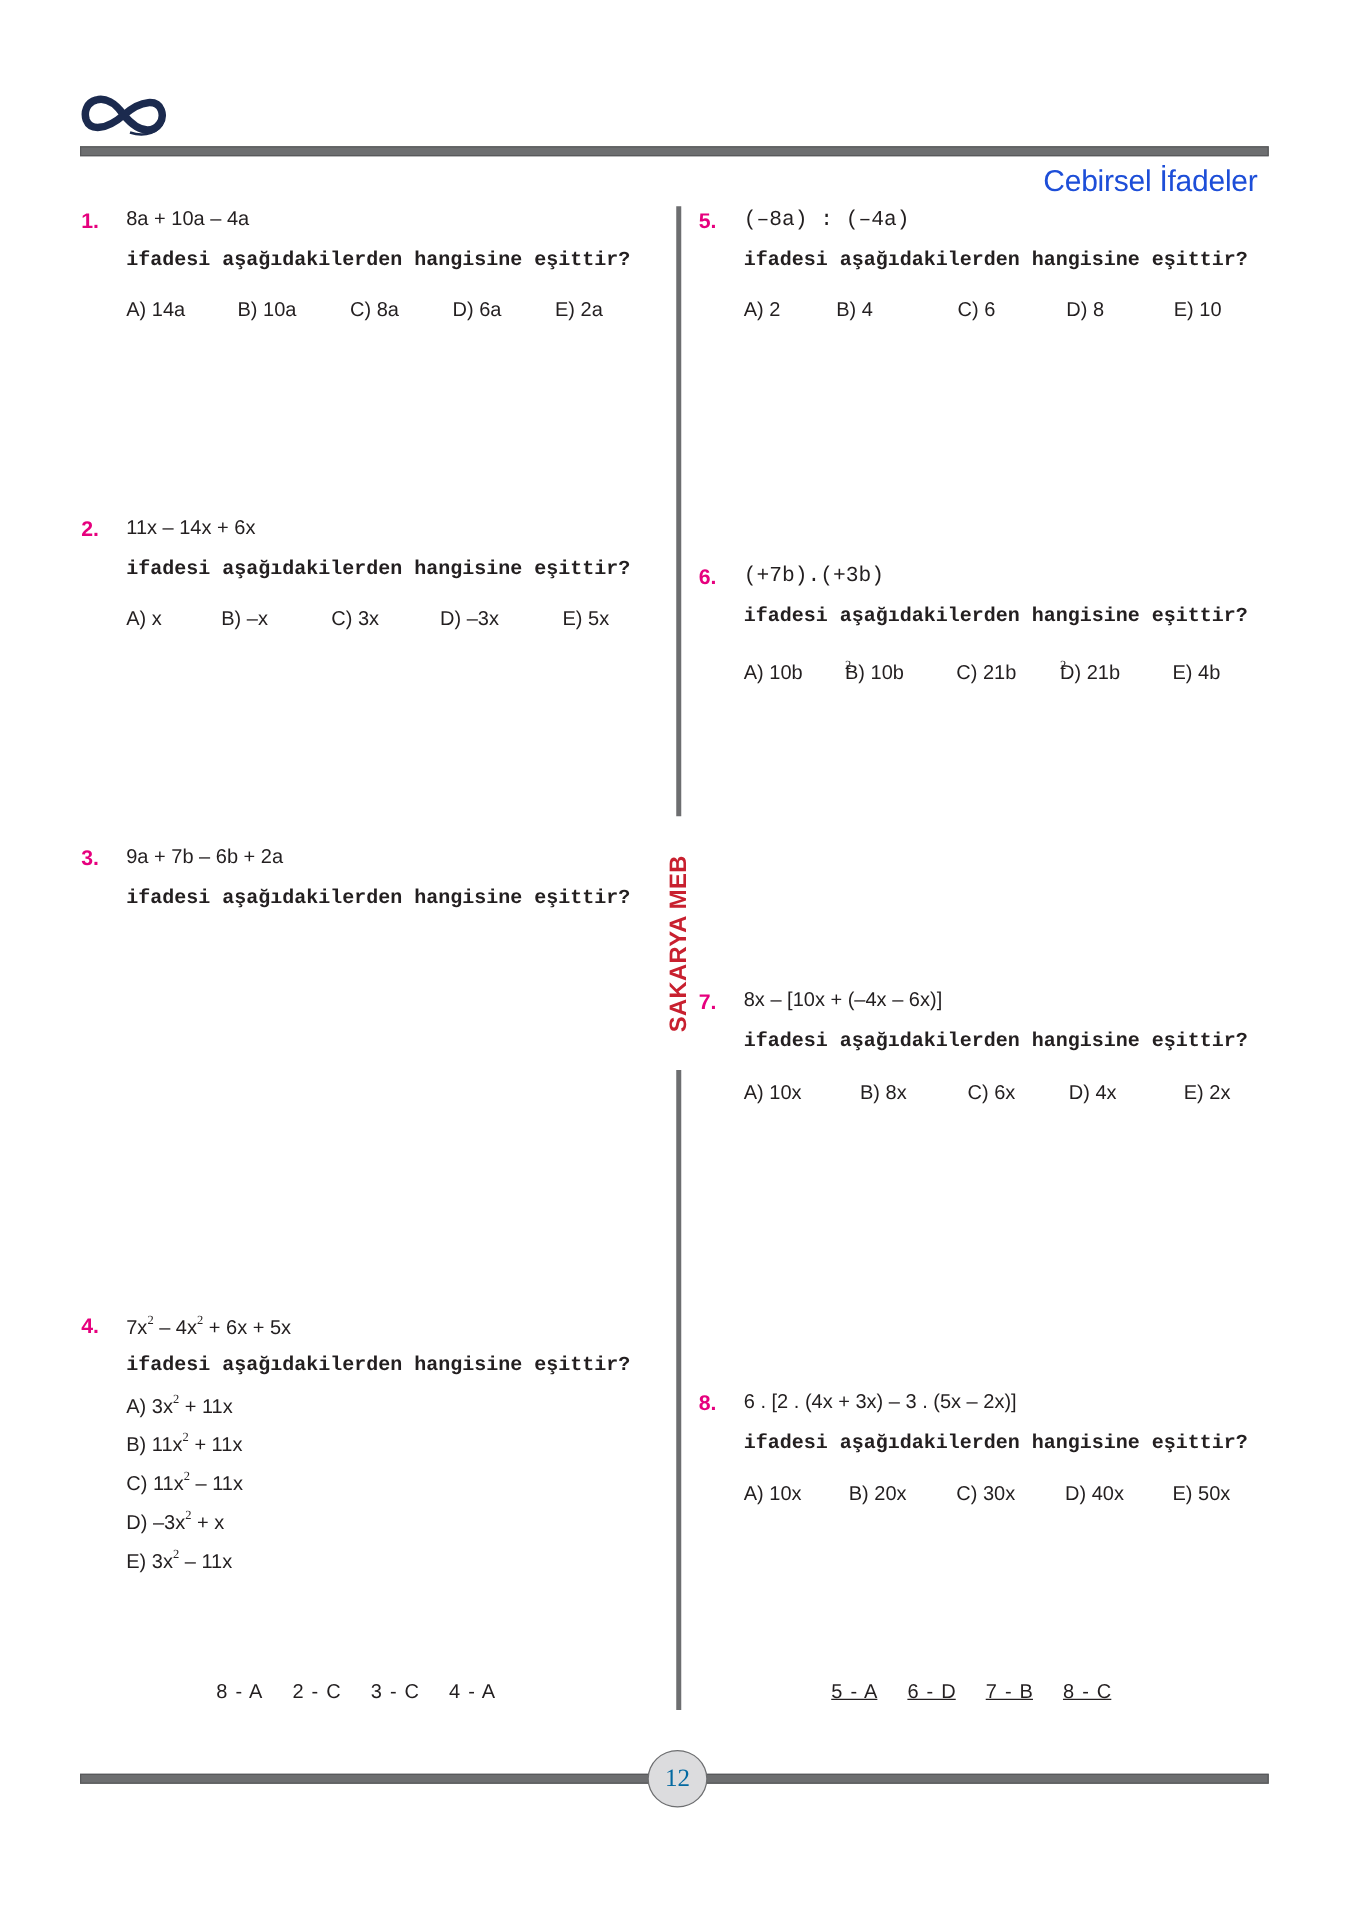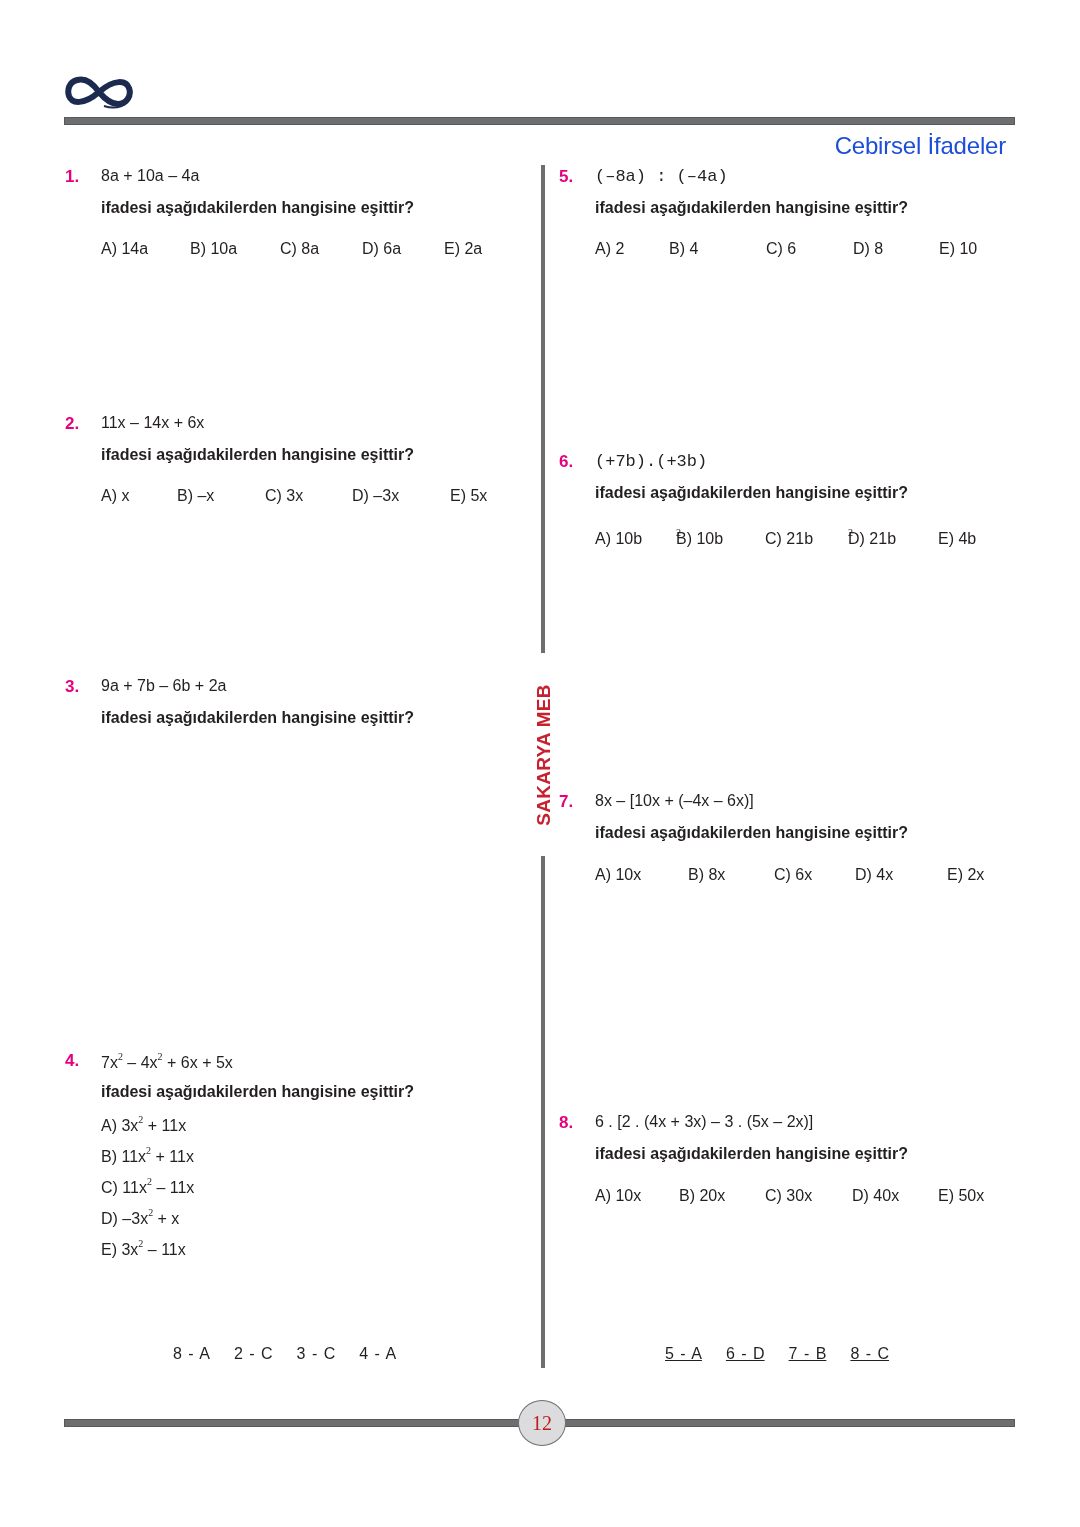--- a/index.html
+++ b/index.html
@@ -8,30 +8,30 @@
   .logo{left:64px;top:72px;width:70px;height:40px;}
   .title{right:74px;top:88px;font-size:24px;font-weight:normal;color:#1d4ed8;letter-spacing:-0.2px;margin-top:44px;}
   .topbar{left:64px;top:117px;width:951px;height:8px;background:#6d6e70;border:1px solid #58595b;box-sizing:border-box;}
   .vline{left:541px;width:4px;background:#6d6e70;}
   .brand{left:530px;top:680px;width:28px;height:150px;}
   .brand span{position:absolute;left:50%;top:50%;transform:translate(-50%,-50%) rotate(-90deg);white-space:nowrap;font-weight:bold;font-size:19px;color:#c8202f;letter-spacing:0.3px;}
   .q{position:absolute;}
   .qnum{position:absolute;left:0;top:0;font-weight:bold;font-size:17px;color:#e6007e;}
   .qexpr{position:absolute;left:36px;top:0;font-size:16px;white-space:nowrap;}
   .qexpr.serif{font-family:Liberation Mono, monospace;font-size:17px;}
-  .qtext{position:absolute;left:36px;font-size:16px;font-weight:bold;white-space:nowrap;}
+  .qtext{position:absolute;left:36px;font-size:16px;font-weight:bold;white-space:nowrap;font-family:Liberation Mono, monospace;}
   .opts-row{position:absolute;left:36px;font-size:16px;white-space:nowrap;}
   .opts-row span{position:absolute;top:0;}
   .opts-col{position:absolute;left:36px;font-size:16px;}
   .opts-col div{height:31px;white-space:nowrap;}
   sup{font-family:"Liberation Serif",serif;font-size:10px;vertical-align:8px;line-height:0;}
   .answers{position:absolute;font-size:16px;white-space:nowrap;word-spacing:2px;}
   .answers span{margin-right:24px;}
   .botbar{left:64px;top:1419px;width:951px;height:8px;background:#6d6e70;border:1px solid #58595b;box-sizing:border-box;}
-  .pagenum{left:518px;top:1400px;width:48px;height:46px;border-radius:50%;background:#dcdcde;border:1.5px solid #6d6e70;box-sizing:border-box;display:flex;align-items:center;justify-content:center;font-family:"Liberation Serif",serif;font-size:20px;color:#b91c1c;}
+  .pagenum{left:518px;top:1400px;width:48px;height:46px;border-radius:50%;background:#dcdcde;border:1.5px solid #6d6e70;box-sizing:border-box;display:flex;align-items:center;justify-content:center;font-family:"Liberation Serif",serif;font-size:20px;color:#0369a1;}
 </style>
 </head>
 <body>
 
 <svg class="abs logo" viewBox="0 0 70 40">
   <path d="M35 20 C28 10 20 6 13 8 C5 10 3 18 5 24 C8 32 20 33 35 20 C50 7 62 8 65 16 C68 24 62 32 54 32 C46 32 40 26 35 20 Z" fill="none" stroke="#1b2a4e" stroke-width="6"></path>
   <path d="M40 34 C52 38 64 34 67 24" fill="none" stroke="#1b2a4e" stroke-width="2"></path>
 </svg>
 <div class="abs title">Cebirsel İfadeler</div>
 <div class="abs topbar"></div>

